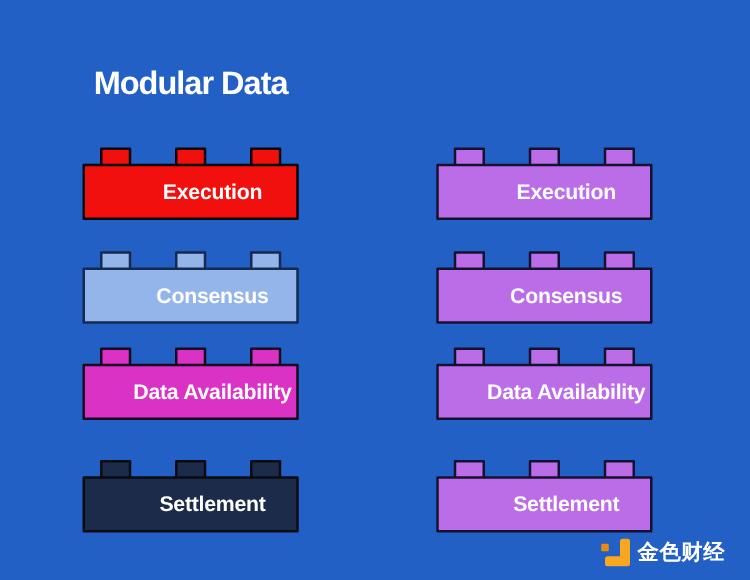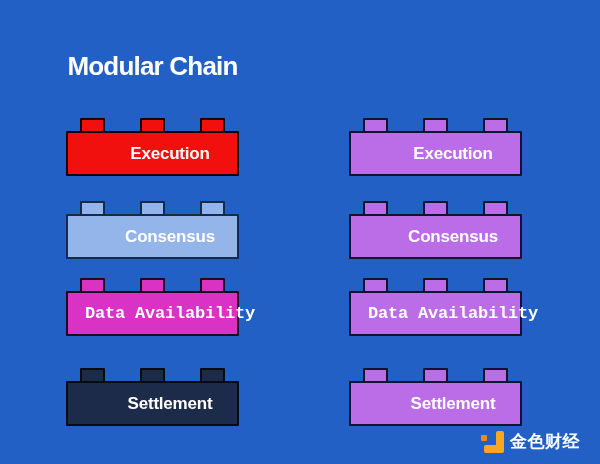--- a/index.html
+++ b/index.html
@@ -15,21 +15,21 @@
     letter-spacing: -0.8px; line-height: 32px; white-space: nowrap;
   }
   .title-left  { left: 16px; }
   .title-right { left: 299px; }
 
   .brick { position: absolute; width: 173px; height: 58px; }
   .col-left  { left: 66px; }
   .col-right { left: 349px; }
   .row0 { top: 118px; }
   .row1 { top: 201px; }
-  .row2 { top: 278px; font-family: Liberation Mono, monospace; }
+  .row2 { top: 278px; }
   .row3 { top: 368px; }
 
   .stud {
     position: absolute; top: 0; width: 25px; height: 16px;
     box-sizing: border-box; border: 2px solid #000; border-radius: 1px;
   }
   .stud.s1 { left: 14px; }
   .stud.s2 { left: 74px; }
   .stud.s3 { left: 134px; }
 
@@ -53,21 +53,21 @@
   .jinse-hbar { position: absolute; left: 3px; bottom: 0; width: 20px; height: 8px; border-radius: 2px; }
   .watermark-text {
     font-size: 17px; font-weight: 600; letter-spacing: 0.5px; white-space: nowrap;
   }
 </style>
 </head>
 <body style="background-color: rgb(34, 96, 197);">
 
 <div class="canvas">
 
-  <div class="col-title title-left">Modular Chain</div>
+  <div class="col-title title-left">Modular Data</div>
 
   <div class="brick col-left row0">
     <span class="stud s1" style="background-color: rgb(242, 16, 15); border-color: rgb(12, 4, 9);"></span>
     <span class="stud s2" style="background-color: rgb(242, 16, 15); border-color: rgb(12, 4, 9);"></span>
     <span class="stud s3" style="background-color: rgb(242, 16, 15); border-color: rgb(12, 4, 9);"></span>
     <div class="brick-body" style="background-color: rgb(242, 16, 15); border-color: rgb(12, 4, 9);">
       <span class="brick-label">Execution</span>
     </div>
   </div>
 

